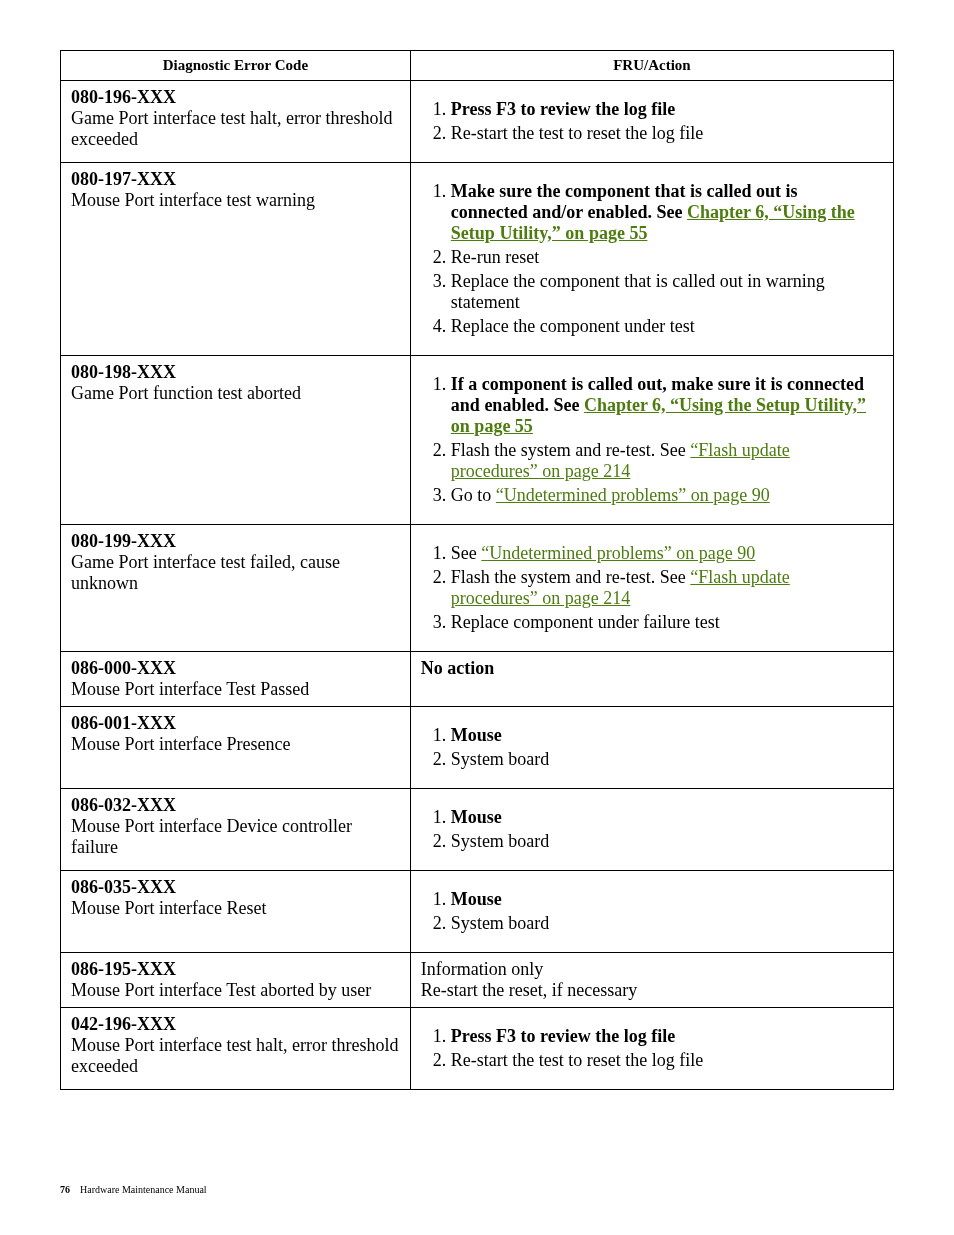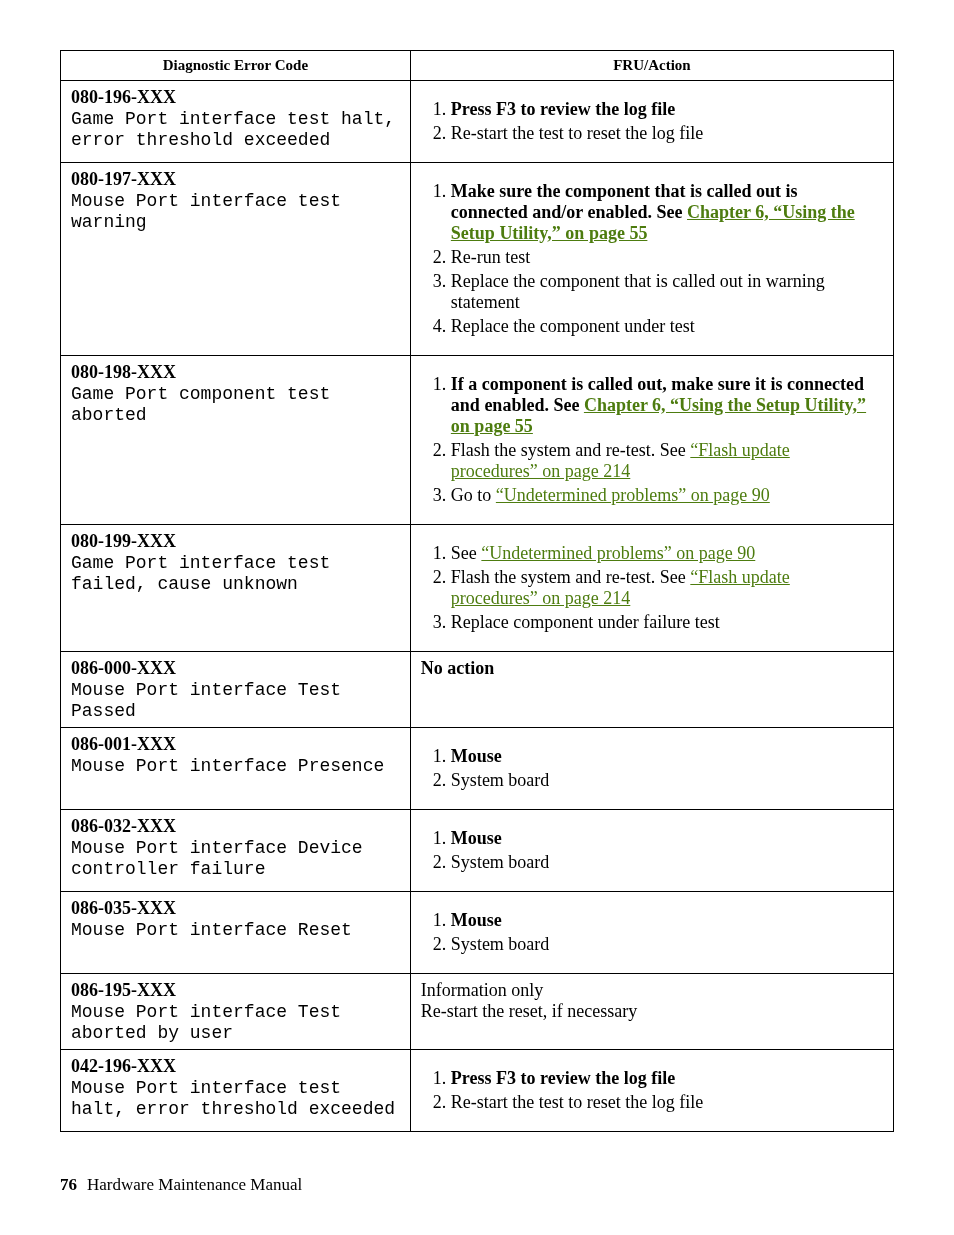--- a/index.html
+++ b/index.html
@@ -33,38 +33,37 @@
       background: #fff;
       font-size: 15px;
     }
     .col-left { width: 42%; }
     .col-right { width: 58%; }
     .error-code {
       font-weight: bold;
     }
     .error-desc {
       font-weight: normal;
-      font-family: Liberation Mono, monospace;
     }
     ol {
       padding-left: 18px;
       margin: 12px;
     }
     ol li {
       margin-bottom: 3px;
     }
     a, .link {
       color: #4d7c0f;
       text-decoration: underline;
     }
     .footer {
       position: absolute;
       bottom: 40px;
       left: 60px;
-      font-size: 17px;
+      font-size: 10px;
       display: flex;
       align-items: center;
       gap: 10px;
     }
     .footer-page {
       font-weight: bold;
     }
     .no-action { font-weight: bold; }
     .info-only { font-weight: normal; }
   </style>
@@ -95,31 +94,31 @@
       </tr>
 
       <tr>
         <td>
           <span class="error-code">080-197-XXX</span><br>
           <span class="error-desc">Mouse Port interface test warning</span>
         </td>
         <td>
           <ol>
             <li><strong>Make sure the component that is called out is connected and/or enabled. See <a class="link">Chapter 6, “Using the Setup Utility,” on page 55</a></strong></li>
-            <li>Re-run test</li>
+            <li>Re-run reset</li>
             <li>Replace the component that is called out in warning statement</li>
             <li>Replace the component under test</li>
           </ol>
         </td>
       </tr>
 
       <tr>
         <td>
           <span class="error-code">080-198-XXX</span><br>
-          <span class="error-desc">Game Port component test aborted</span>
+          <span class="error-desc">Game Port function test aborted</span>
         </td>
         <td>
           <ol>
             <li><strong>If a component is called out, make sure it is connected and enabled. See <a class="link">Chapter 6, “Using the Setup Utility,” on page 55</a></strong></li>
             <li>Flash the system and re-test. See <a class="link">“Flash update procedures” on page 214</a></li>
             <li>Go to <a class="link">“Undetermined problems” on page 90</a></li>
           </ol>
         </td>
       </tr>
 

